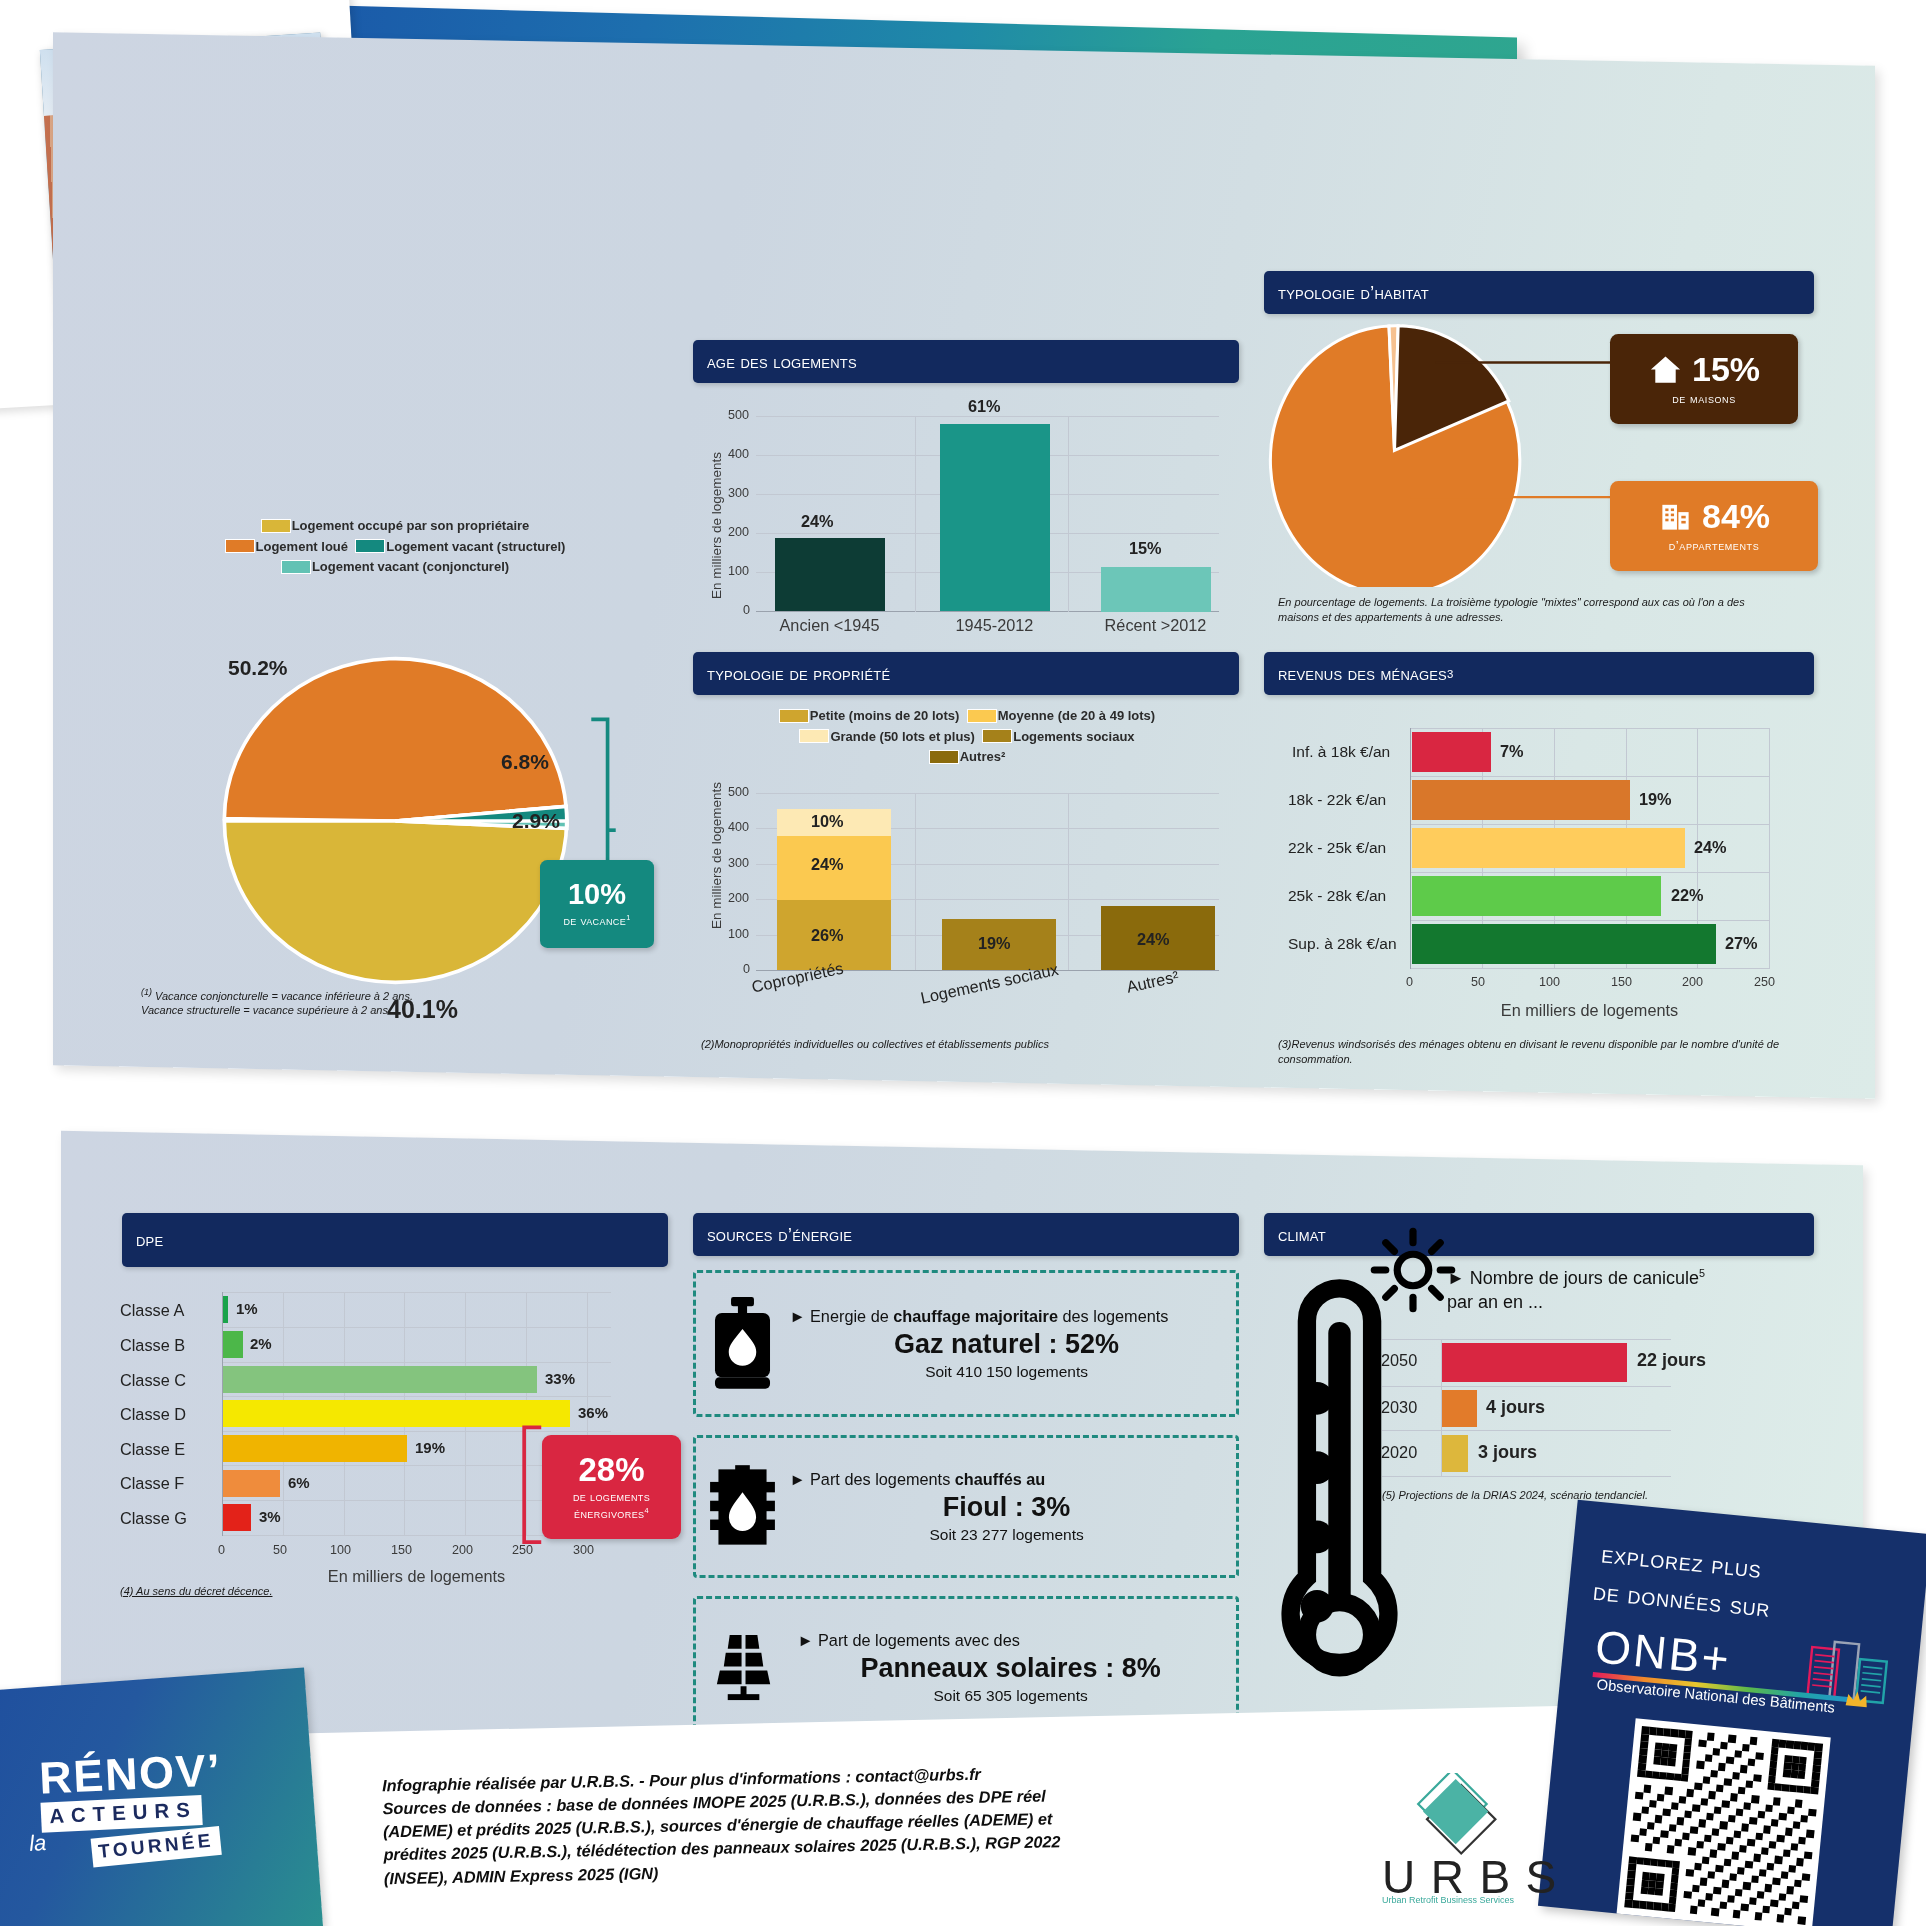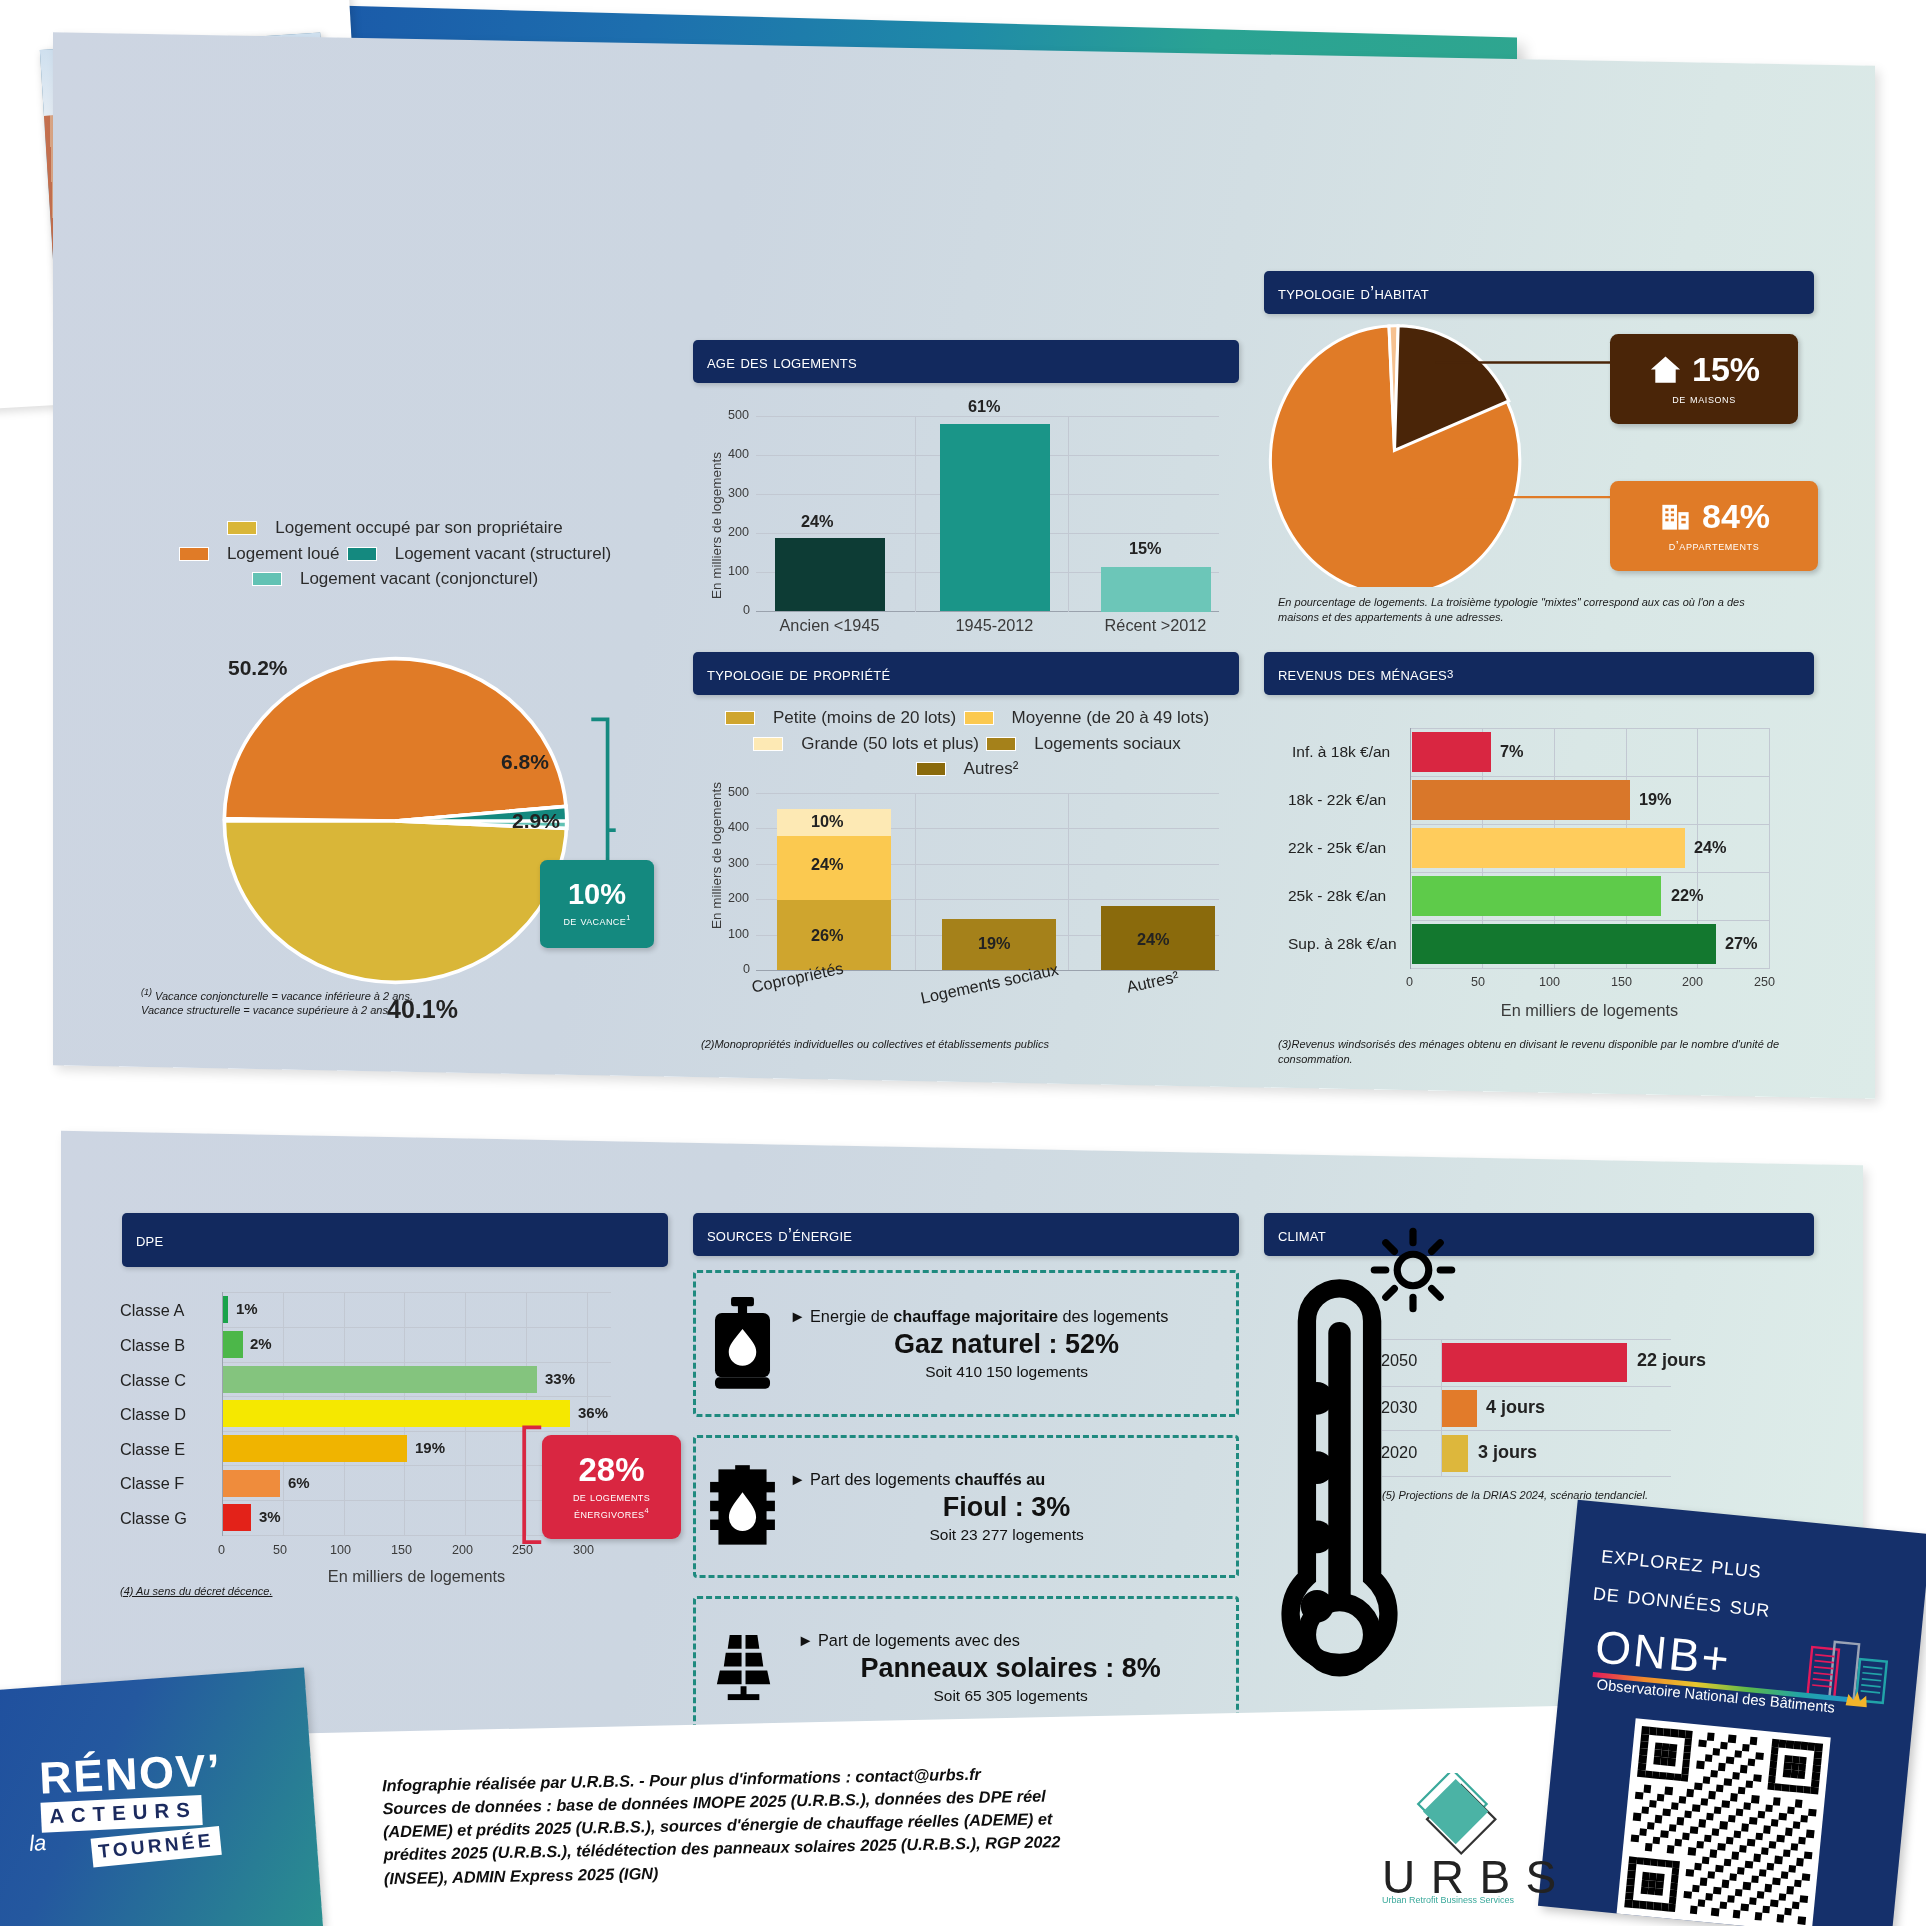--- a/index.html
+++ b/index.html
@@ -92,21 +92,21 @@
     letter-spacing:0.2px;
     box-shadow:1.6px 2px 4.9px rgba(0,0,0,.18);
   }
   .sup{ font-size:.6em; vertical-align:super; }
 
   
   .note{
     position:absolute; font-style:italic; font-size:11px; color:#1b1b1b; line-height:1.32;
   }
   .legend-row{ display:flex; align-items:center; justify-content:center; gap:7.3px; flex-wrap:wrap;}
-  .legend-item{ display:flex; align-items:center; gap:18px; font-size:17px; color:#2b2b2b; }
+  .legend-item{ display:flex; align-items:center; gap:1px; font-size:13px; color:#2b2b2b;font-weight:bold; }
   .swatch{ width:30px; height:14px; border:1.6px solid #fff; }
 
   .axis-label-v{
     position:absolute; transform:rotate(-90deg); transform-origin:left top;
     font-size:13.5px; color:#3a3a3a; white-space:nowrap;
   }
   .axis-label-h{ position:absolute; font-size:13.5px; color:#3a3a3a; text-align:center;}
   .tick{ position:absolute; font-size:12.6px; color:#3a3a3a; }
   .gridline{ position:absolute; background:#c2c8d2; }
   .barlabel{ position:absolute; font-weight:bold; font-size:16.3px; color:#222; }
@@ -682,20 +682,24 @@
           <path d="M30 49 v8"></path>
           <path d="M3 30 h8"></path>
           <path d="M49 30 h8"></path>
         <path d="M11 11 l6 6"></path>
           <path d="M43 43 l6 6"></path>
           <path d="M49 11 l-6 6"></path>
           <path d="M17 43 l-6 6"></path>
       </g>
     </svg>
 
+    <div style="position:absolute;left:1447px;top:1266px;width:391px;font-size:18px;color:#111;line-height:1.35;">
+      <span>► Nombre de jours de canicule</span><span class="sup">5</span><br>
+      <span>par an en ...</span>
+    </div>
 
     <div>
       <div class="gridline" style="left:1382px;top:1339px;width:289px;height:1.2px;"></div>
       <div class="gridline" style="left:1382px;top:1386px;width:289px;height:1.2px;"></div>
       <div class="gridline" style="left:1382px;top:1430px;width:289px;height:1.2px;"></div>
       <div class="gridline" style="left:1382px;top:1476px;width:289px;height:1.2px;"></div>
       <div class="gridline" style="left:1441px;top:1339px;width:1.2px;height:137px;"></div>
 
       <div style="position:absolute;left:1442px;top:1343px;width:185px;height:39px;background:#d92641;"></div>
       <div style="position:absolute;left:1442px;top:1390px;width:35px;height:37px;background:#e27b2a;"></div>

